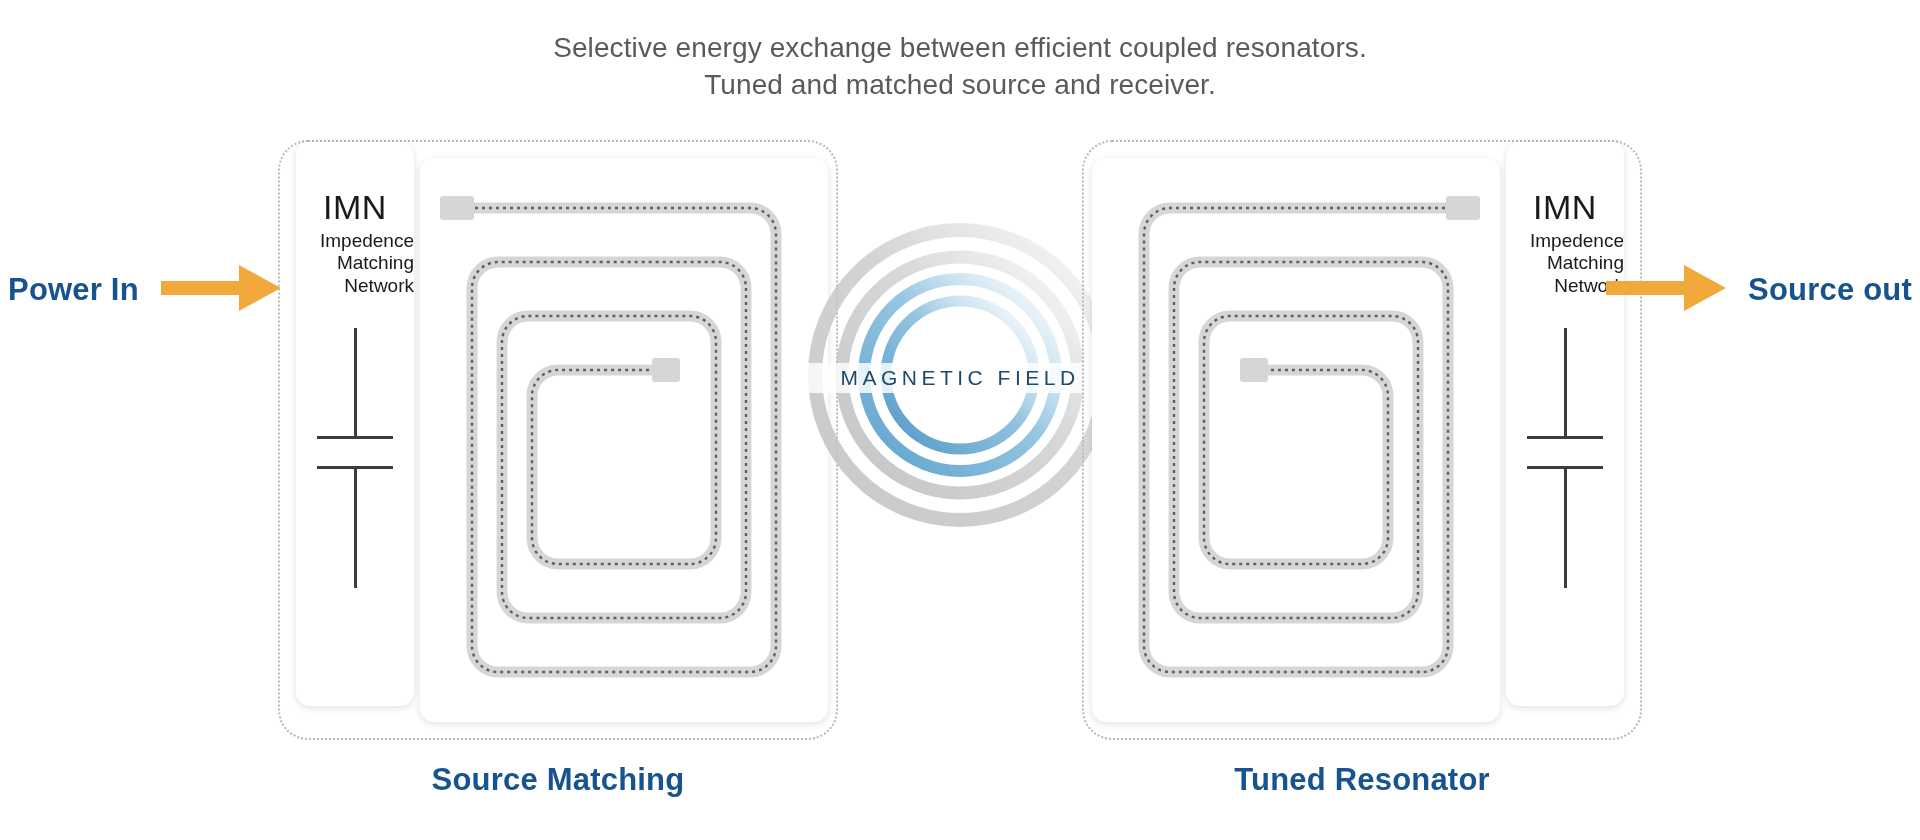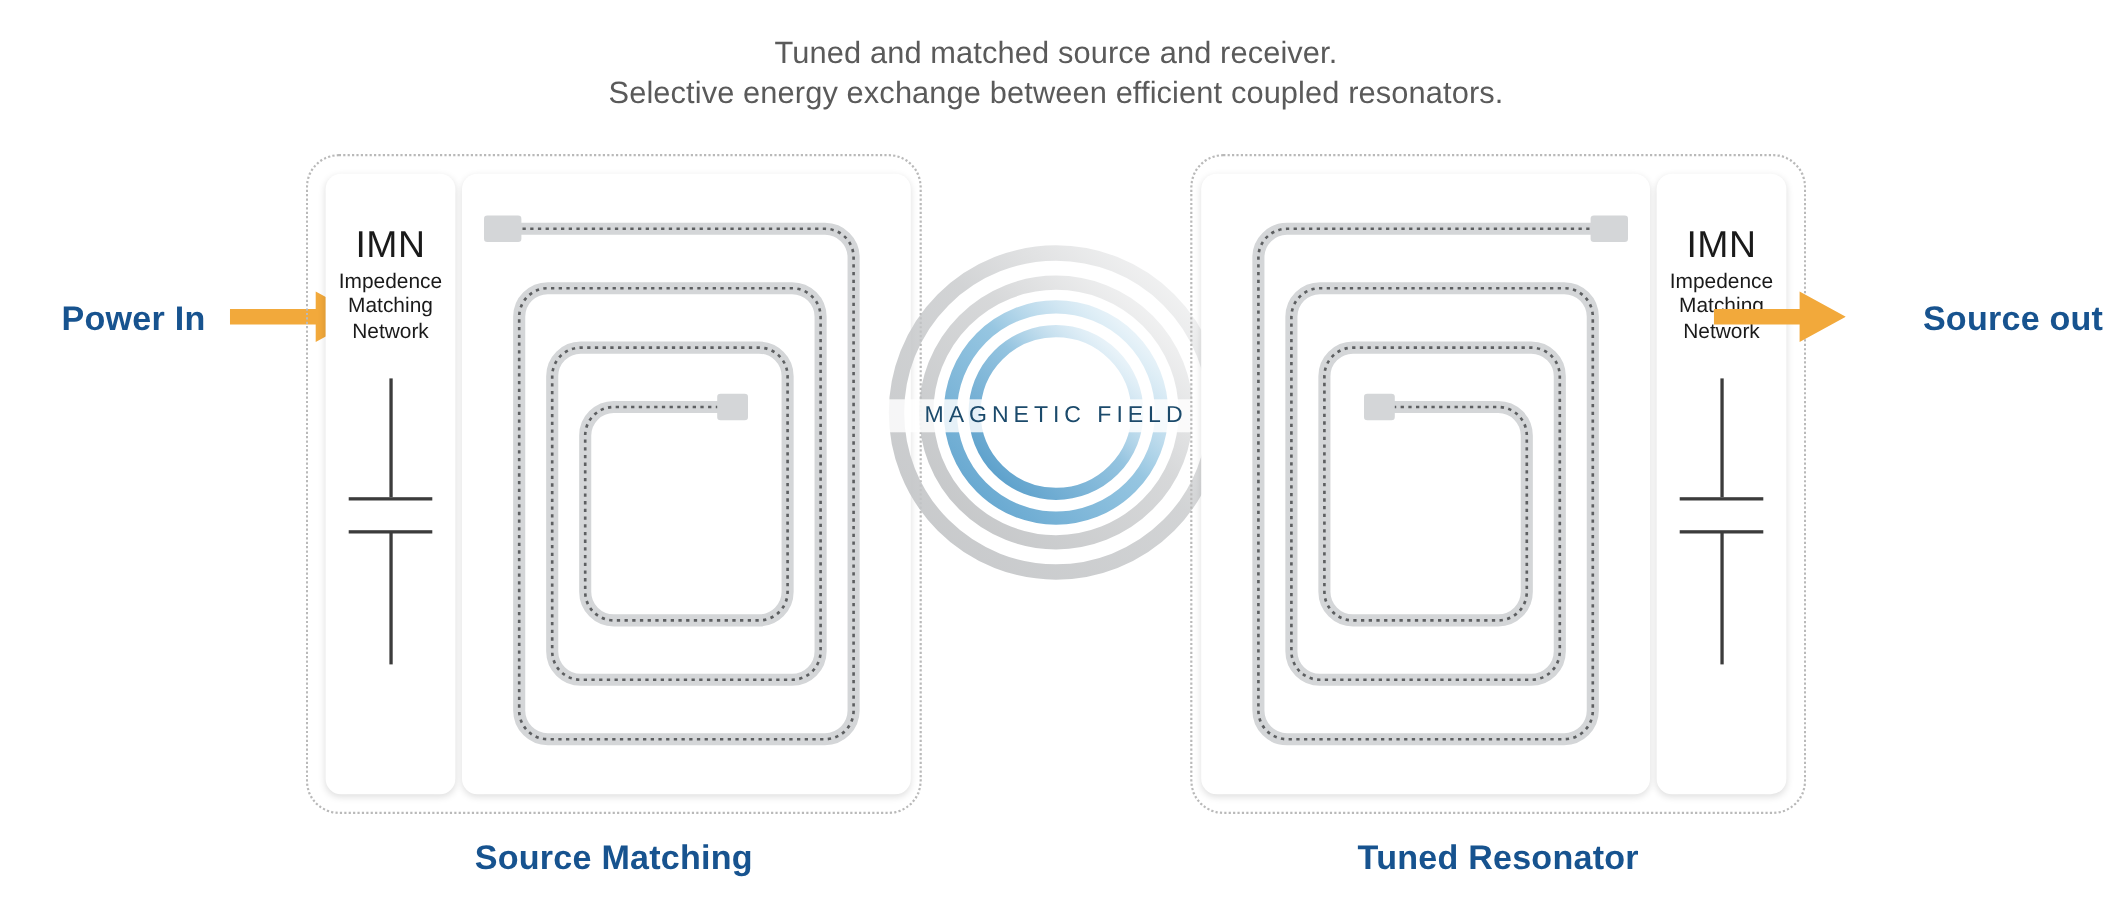--- a/index.html
+++ b/index.html
@@ -51,21 +51,21 @@
 
   
   .card {
     position: absolute;
     background: #ffffff;
     border-radius: 14px;
     box-shadow: 0 2px 7px rgba(0,0,0,0.13);
     box-sizing: border-box;
   }
   .imn-card {
-    top: 18px;
+    top: 2px;
     width: 118px;
     height: 564px;
   }
   .coil-card {
     top: 18px;
     width: 408px;
     height: 564px;
   }
   #source-resonator .imn-card  { left: 18px; }
   #source-resonator .coil-card { left: 142px; }
@@ -86,21 +86,21 @@
     line-height: 1.05;
     font-weight: 400;
     letter-spacing: 0.5px;
   }
   .imn-expand {
     font-size: 19px;
     line-height: 1.18;
     font-weight: 400;
     margin-top: 4px;
   }
-  .imn-expand span { display: block; }
+  .imn-expand span { display: block; text-align: right; }
 
   
   .capacitor {
     position: absolute;
     top: 186px;
     left: 50%;
     transform: translateX(-50%);
     width: 76px;
     height: 260px;
   }
@@ -167,21 +167,20 @@
     align-items: center;
   }
   #power-in-group  { left: 8px; }
   #power-out-group { right: 8px; }
   .power-label {
     color: #17538f;
     font-size: 31px;
     font-weight: bold;
     white-space: nowrap;
     letter-spacing: 0.2px;
-    margin-left: 48px;
   }
   .arrow { flex: none; }
   #power-in-group .arrow  { margin-left: 22px; }
   #power-out-group .arrow { margin-right: 22px; }
 
   
   .resonator-title {
     position: absolute;
     top: 762px;
     width: 560px;
@@ -191,22 +190,22 @@
     font-weight: bold;
     letter-spacing: 0.2px;
   }
   #source-title { left: 278px; }
   #device-title { left: 1082px; }
 </style>
 </head>
 <body>
 
 <div class="caption">
+  <span class="line">Selective energy exchange between efficient coupled resonators.</span>
   <span class="line">Tuned and matched source and receiver.</span>
-  <span class="line">Selective energy exchange between efficient coupled resonators.</span>
 </div>
 
 <div class="power-group" id="power-in-group">
   <span class="power-label">Power In</span>
   <span class="arrow">
     <svg width="120" height="54" viewBox="0 0 120 54">
       <path d="M0 20 L78 20 L78 4 L120 27 L78 50 L78 34 L0 34 Z" fill="#f2a93b"></path>
     </svg>
   </span>
 </div>

